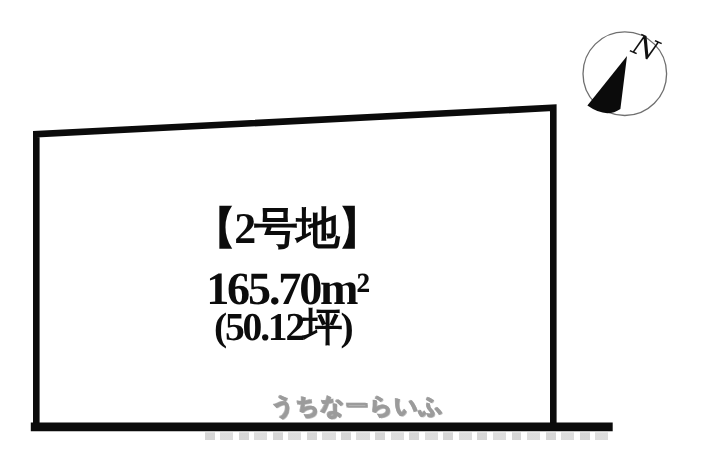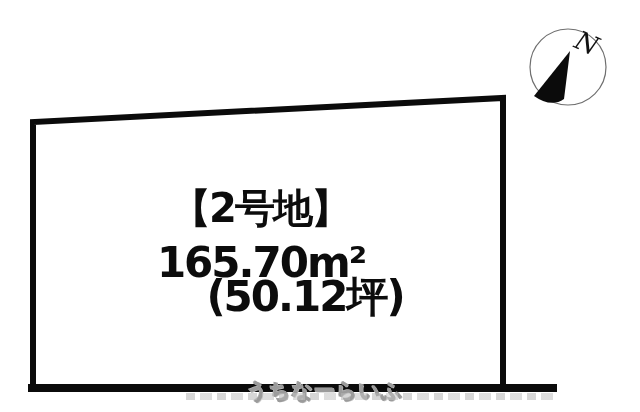--- a/index.html
+++ b/index.html
@@ -20,45 +20,45 @@
       left: 0;
       top: 0;
     }
     .label {
       position: absolute;
       transform: translate(-50%, -50%);
       color: #0c0c0c;
       font-weight: bold;
       white-space: nowrap;
       line-height: 1;
+      font-family: Liberation Serif, serif;
     }
     .lot {
       left: 260px;
       top: 208px;
       font-size: 40px;
       letter-spacing: -2px;
     }
     .sqm {
       left: 261px;
       top: 263px;
       font-size: 42px;
       letter-spacing: -2px;
       text-align: center;
     }
     .tsubo {
       left: 257px;
       top: 297px;
-      font-size: 42px;
+      font-size: 36px;
       letter-spacing: -2px;
-      margin-left: 48px;
     }
     .watermark {
       position: absolute;
       left: 325px;
-      top: 391px;
+      top: 370px;
       transform: translate(-50%, -50%);
       font-size: 21px;
       font-weight: bold;
       letter-spacing: 1px;
       white-space: nowrap;
       color: #fdfdfd;
       -webkit-text-stroke: 1.2px #9b9b9b;
       text-shadow: 1px 1px 0 #c6c6c6, -1px -1px 0 #b8b8b8;
       line-height: 1;
     }

